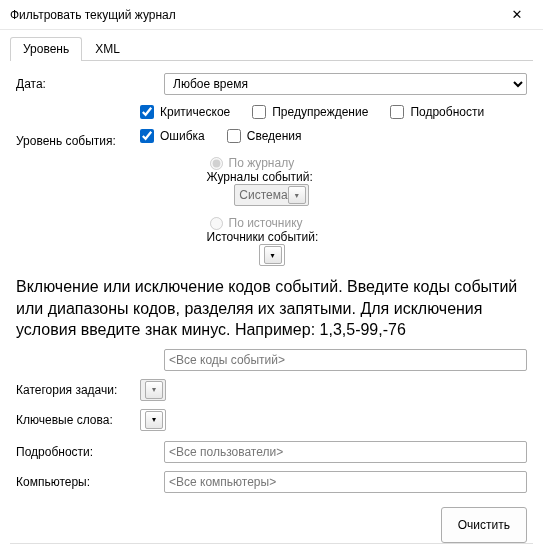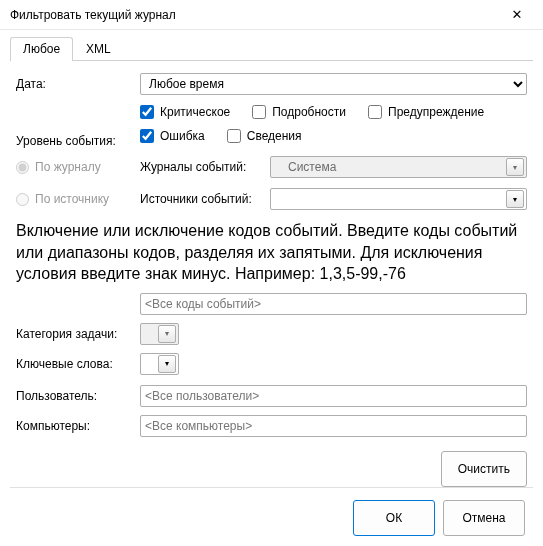--- a/index.html
+++ b/index.html
@@ -47,32 +47,33 @@
   .lbl { width:124px; flex:none; font-size:12px; }
   .ctrl { flex:1; display:flex; align-items:center; }
   select, input[type=text] {
     font: inherit;
     height:22px;
     border:1px solid #adadad;
     background:#fff;
     padding:0 4px;
     width:100%;
     border-radius:2px;
+    margin-left:24px;
   }
   select:disabled, input:disabled { background:#f0f0f0; color:#6d6d6d; }
   .levels {
     display:flex; flex-wrap:wrap; column-gap:22px; row-gap:10px;
     padding-top:2px;
   }
   .chk { display:flex; align-items:center; gap:6px; font-size:12px; }
   .chk input {
     width:14px; height:14px; margin:0;
     accent-color:#0066cc;
   }
-  .radio-row { display:flex; align-items:center; margin-bottom:10px; }
+  .radio-row { display:flex; align-items:center; margin-bottom:10px;flex-direction:column; }
   .radio-lbl { flex:none; width:124px; display:flex; align-items:center; gap:6px; }
   .radio-lbl input { width:13px; height:13px; margin:0; }
   .radio-lbl.disabled { color:#9a9a9a; }
   .sub-lbl { width:130px; flex:none; font-size:12px; }
   .helptext {
     margin:6px 0 8px 0;
     line-height:1.35;
     font-size:16px;
   }
   .placeholder-input { color:#777; }
@@ -88,21 +89,21 @@
   .footer {
     border-top:1px solid #e0e0e0;
     padding:12px 8px 0 0;
     display:flex; justify-content:flex-end; gap:8px;
   }
   .footer .btn { min-width:82px; }
   .footer .btn.primary { border-color:#0078d7; }
   .combo-face {
     display:flex; align-items:center; justify-content:space-between;
     height:22px; border:1px solid #adadad; background:#fff; border-radius:2px;
-    padding:0 2px 0 17px;
+    padding:0 2px 0 4px;
   }
   .combo-face.disabled { background:#f0f0f0; color:#6d6d6d; }
   .combo-face .dd-btn {
     width:18px; height:18px; border:1px solid #adadad; border-radius:2px;
     display:flex; align-items:center; justify-content:center;
     background:linear-gradient(#fff,#e7e7e7);
     font-size:8px;
   }
 </style>
 </head>
@@ -111,21 +112,21 @@
 <div class="titlebar">
   <div class="title">Фильтровать текущий журнал</div>
   <div class="close">
     <span>✕</span>
   </div>
 </div>
 
 <div class="dialog-body">
 
   <div class="tabs">
-    <div class="tab active">Любое</div>
+    <div class="tab active">Уровень</div>
     <div class="tab">XML</div>
   </div>
 
   <div class="form-area">
 
     <div class="row">
       <div class="lbl">Дата:</div>
       <div class="ctrl">
         <select>
           <option>Любое время</option>
@@ -136,25 +137,25 @@
     <div class="row top">
       <div class="lbl" style="padding-top:2px;margin-top:29px;">Уровень события:</div>
       <div class="ctrl">
         <div class="levels">
           <label class="chk">
             <input type="checkbox" checked="" style="">
             <span>Критическое</span>
           </label>
           <label class="chk">
             <input type="checkbox" style="">
+            <span>Предупреждение</span>
+          </label>
+          <label class="chk">
+            <input type="checkbox" style="">
             <span>Подробности</span>
-          </label>
-          <label class="chk">
-            <input type="checkbox" style="">
-            <span>Предупреждение</span>
           </label>
           <label class="chk">
             <input type="checkbox" checked="" style="">
             <span>Ошибка</span>
           </label>
           <label class="chk">
             <input type="checkbox" style="">
             <span>Сведения</span>
           </label>
         </div>
@@ -212,21 +213,21 @@
       <div class="lbl">Ключевые слова:</div>
       <div class="ctrl">
         <div class="combo-face">
           <span></span>
           <span class="dd-btn">▾</span>
         </div>
       </div>
     </div>
 
     <div class="row" style="margin-top:10px;">
-      <div class="lbl">Пользователь:</div>
+      <div class="lbl">Подробности:</div>
       <div class="ctrl">
         <input type="text" class="placeholder-input" value="&lt;Все пользователи&gt;" style="">
       </div>
     </div>
 
     <div class="row">
       <div class="lbl">Компьютеры:</div>
       <div class="ctrl">
         <input type="text" class="placeholder-input" value="&lt;Все компьютеры&gt;" style="">
       </div>

